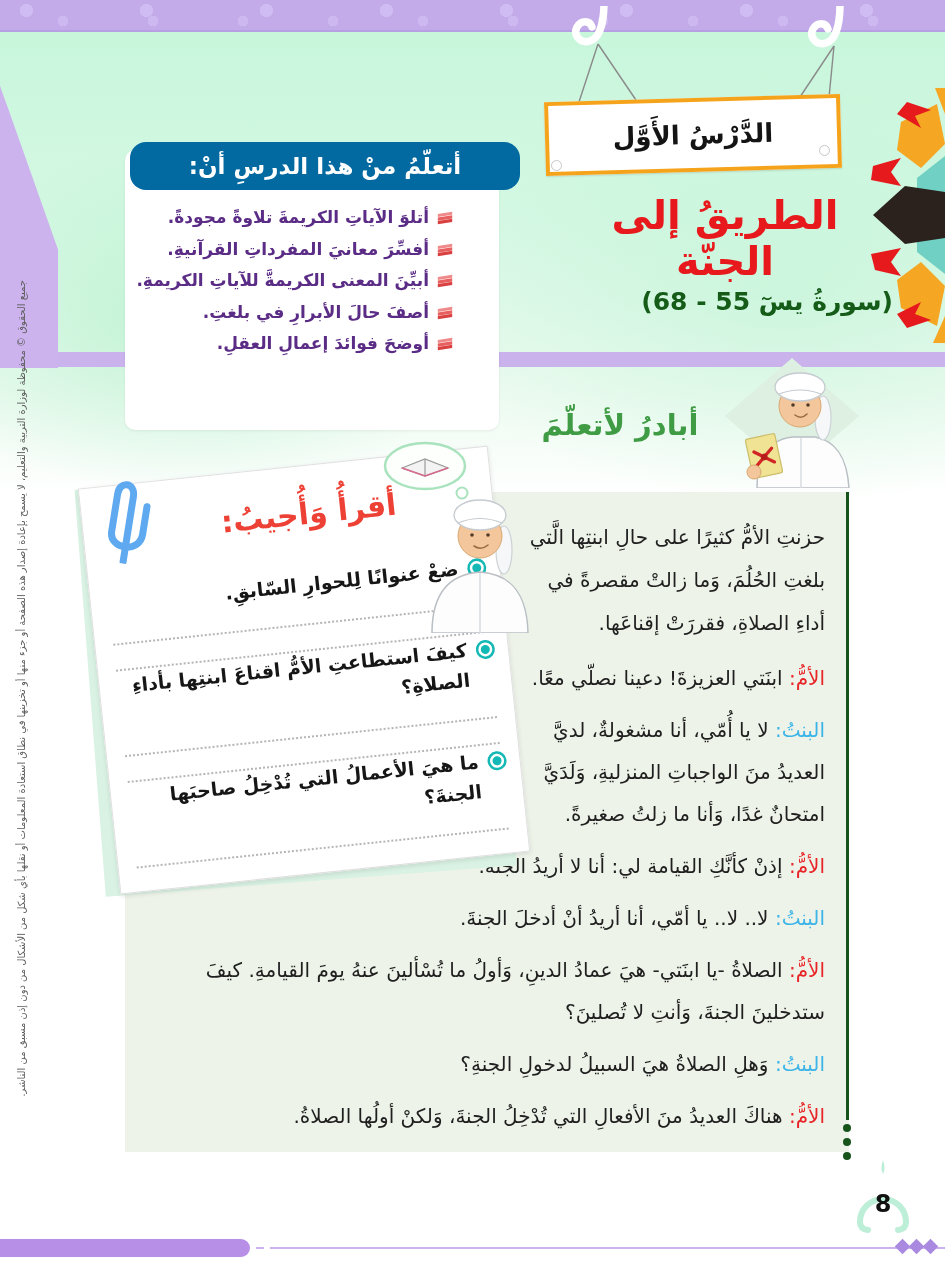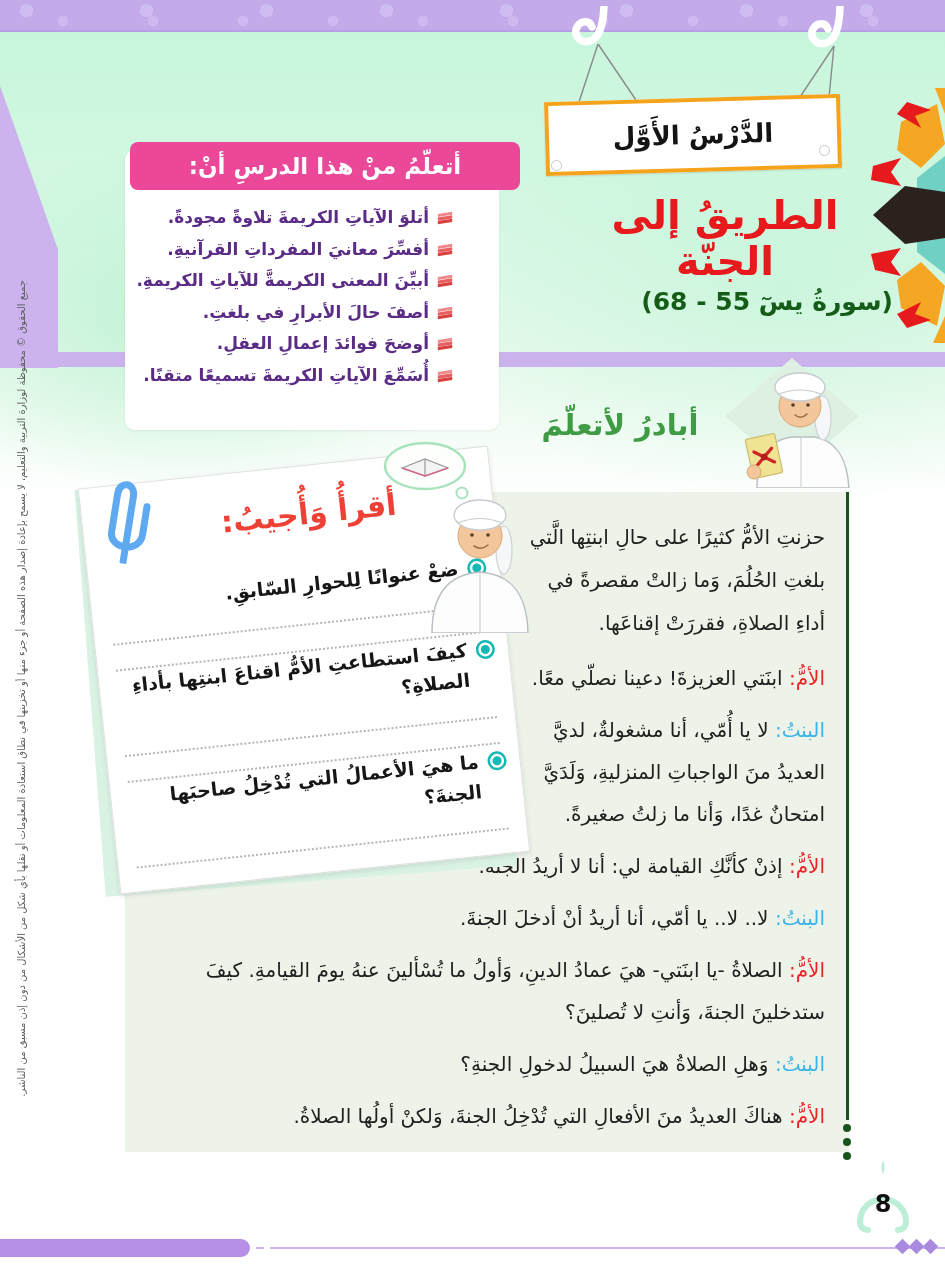--- a/index.html
+++ b/index.html
@@ -36,22 +36,22 @@
     font-size:40px;font-weight:bold;color:#e8191c;}
   .surah{position:absolute;left:557px;top:287px;width:336px;text-align:right;z-index:4;
     font-size:25px;font-weight:bold;color:#155c18;}
 
   
   .rosette{position:absolute;left:857px;top:88px;z-index:3;}
 
   
   .objectives-panel{position:absolute;left:125px;top:150px;width:374px;height:280px;background:#fff;
     border-radius:10px;z-index:5;box-shadow:0 1px 3px rgba(0,0,0,.07);}
-  .objectives-banner{position:absolute;left:130px;top:142px;width:390px;height:48px;background:#ec4899;
-    border-radius:8px;z-index:6;color:#fff;font-size:23px;font-weight:bold;text-align:center;line-height:48px;}
+  .objectives-banner{position:absolute;left:130px;top:142px;width:390px;height:48px;background:#0369a1;
+    border-radius:16px;z-index:6;color:#fff;font-size:23px;font-weight:bold;text-align:center;line-height:48px;}
   .objectives-list{position:absolute;left:108px;top:202px;width:360px;z-index:7;padding-right:14px;box-sizing:border-box;}
   .obj-row{display:flex;align-items:flex-start;gap:7px;margin-bottom:1px;}
   .obj-icon{flex:none;margin-top:8px;}
   .obj-text{font-size:17px;line-height:30.5px;font-weight:600;color:#5b2c86;}
 
   
   .initiate-heading{position:absolute;left:532px;top:408px;width:176px;text-align:center;z-index:5;
     font-size:29px;font-weight:bold;color:#3f9b44;}
   .boy1{position:absolute;left:697px;top:356px;z-index:4;}
   .boy2{position:absolute;left:380px;top:438px;z-index:7;}
@@ -193,30 +193,20 @@
           <svg width="18" height="15" viewBox="0 0 20 16">
             <path d="M2 4 L18 1.5 L18 5 L2 7.5 Z" fill="#f08a8a"></path>
             <path d="M2 8 L18 5.5 L18 9 L2 11.5 Z" fill="#e85f5f"></path>
             <path d="M2 12 L18 9.5 L18 13 L2 15.5 Z" fill="#d94040"></path>
           </svg>
         </span>
         <span class="obj-text">أوضحَ فوائدَ إعمالِ العقلِ.</span>
       </div>
 
 
-      <div class="obj-row">
-        <span class="obj-icon">
-          <svg width="18" height="15" viewBox="0 0 20 16">
-            <path d="M2 4 L18 1.5 L18 5 L2 7.5 Z" fill="#f08a8a"></path>
-            <path d="M2 8 L18 5.5 L18 9 L2 11.5 Z" fill="#e85f5f"></path>
-            <path d="M2 12 L18 9.5 L18 13 L2 15.5 Z" fill="#d94040"></path>
-          </svg>
-        </span>
-        <span class="obj-text">أُسَمِّعَ الآياتِ الكريمةَ تسميعًا متقنًا.</span>
-      </div>
     </div>
 
   <div class="initiate-heading">أبادرُ لأتعلّمَ</div>
 
   <svg class="boy1" width="190" height="132" viewBox="0 0 190 132">
     <polygon points="95,2 162,60 95,118 28,60" fill="#def0e1"></polygon>
     <path d="M 60,132 C 60,96 76,83 96,81 L 118,81 C 139,85 150,101 152,132 Z" fill="#fdfdfd" stroke="#b9bfc4" stroke-width="1.5"></path>
     <line x1="104" y1="82" x2="104" y2="132" stroke="#d9dde0" stroke-width="1.5"></line>
     <ellipse cx="126" cy="62" rx="8" ry="22" fill="#f5f7f8" stroke="#ccd2d6" stroke-width="1.2"></ellipse>
     <circle cx="103" cy="50" r="21" fill="#f3c79b" stroke="#d8a873" stroke-width="1"></circle>

